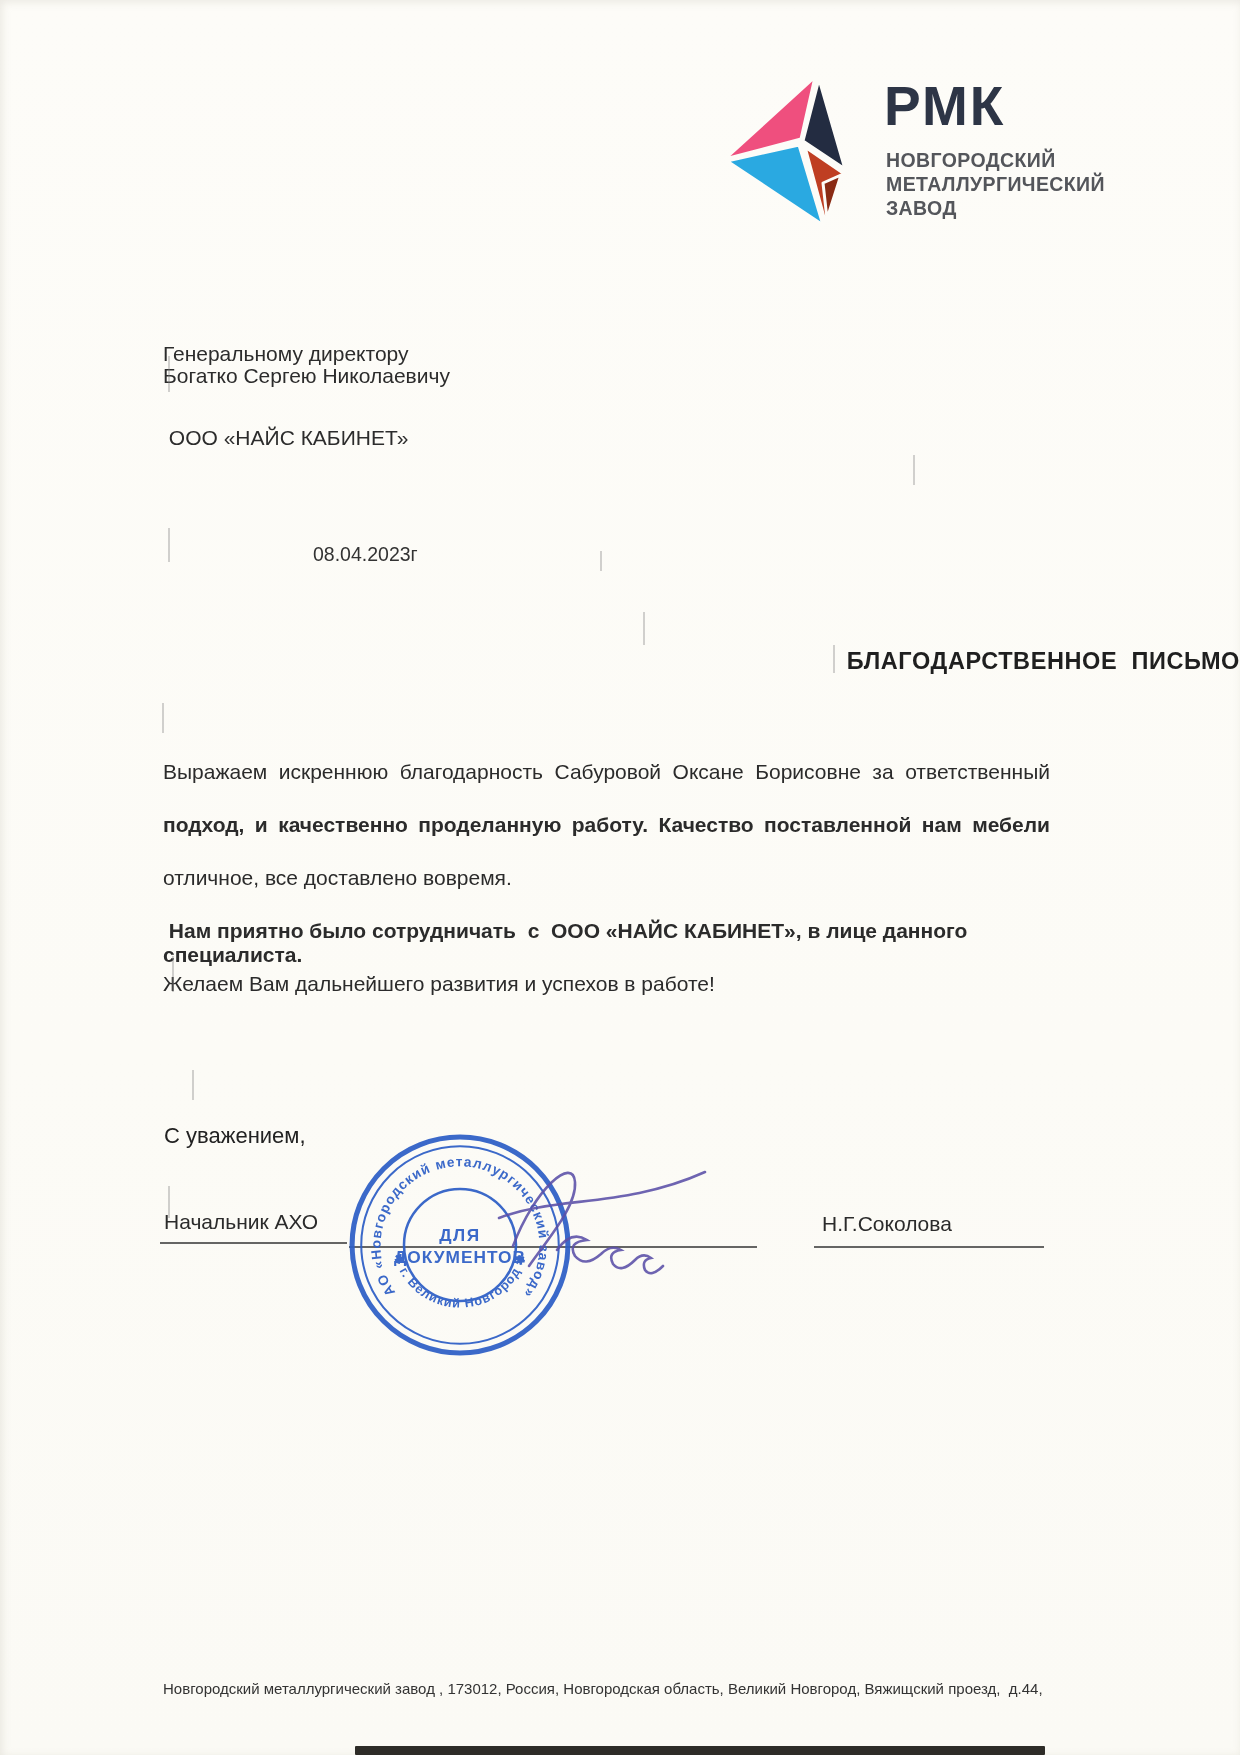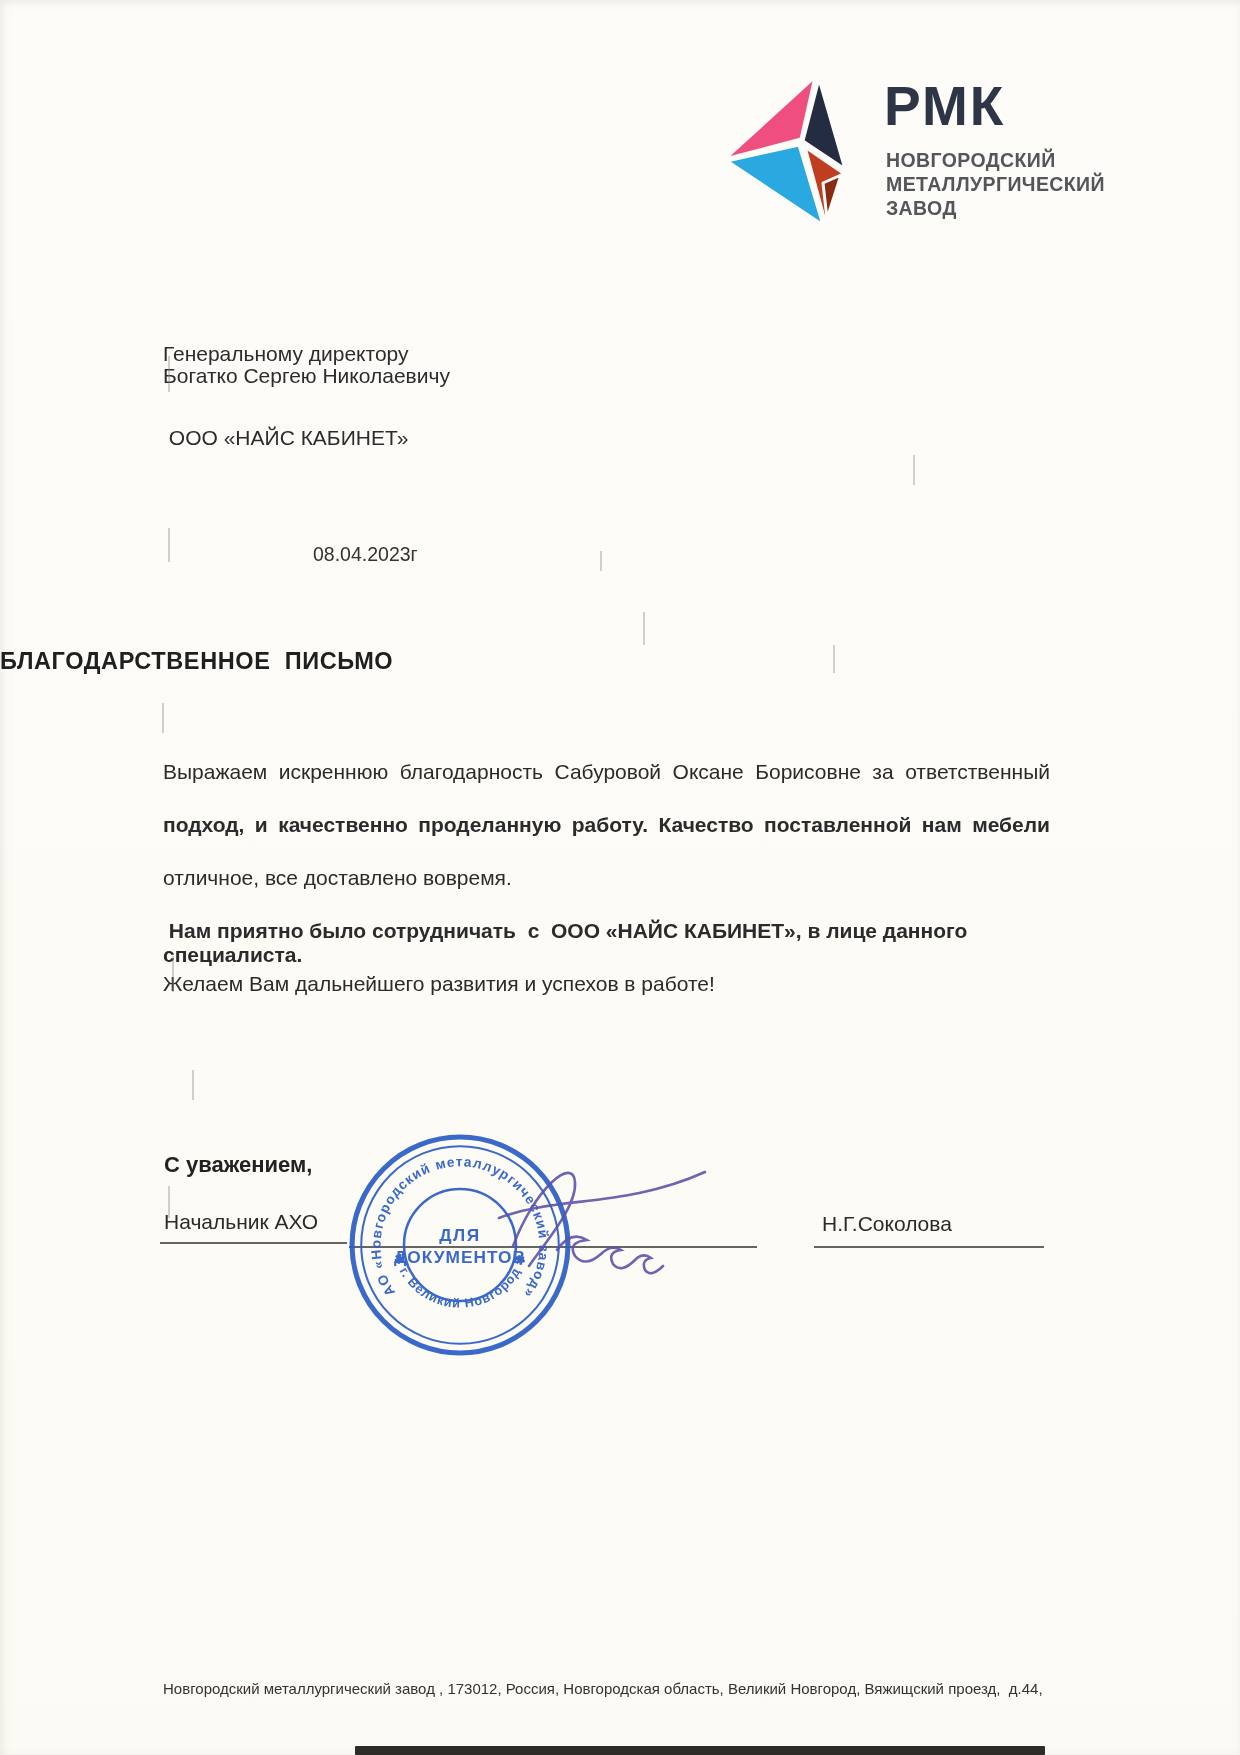--- a/index.html
+++ b/index.html
@@ -16,26 +16,26 @@
   .abs{position:absolute;}
   .pre{white-space:pre-wrap;}
   
   #brand-text{left:884px;top:74px;font-size:55px;font-weight:700;color:#2d3546;letter-spacing:2px;}
   #company-name{left:886px;top:148px;font-size:19.5px;font-weight:700;color:#54565b;line-height:24px;letter-spacing:.4px;}
   
   #recipient{left:163px;top:284px;font-size:21px;line-height:28px;color:#2c2c2c;}
   #recipient-person{left:163px;top:364px;font-size:21px;color:#2c2c2c;}
   
   #letter-date{left:313px;top:543px;font-size:19.5px;color:#333;}
-  #letter-title{left:0;top:648px;width:1240px;text-align:left;font-size:23.5px;font-weight:700;color:#1f1f1f;letter-spacing:.6px;}
+  #letter-title{left:0;top:648px;width:1240px;text-align:right;font-size:23.5px;font-weight:700;color:#1f1f1f;letter-spacing:.6px;}
   
   .bodyline{left:163px;width:887px;font-size:21px;color:#2b2b2b;}
   .just{text-align:justify;text-align-last:justify;}
   
-  #closing{left:164px;top:1123px;font-size:22px;font-weight:700;color:#222;margin-top:29px;}
+  #closing{left:164px;top:1123px;font-size:22px;font-weight:400;color:#222;}
   #position{left:164px;top:1210px;font-size:21px;color:#2b2b2b;}
   #signer-name{left:822px;top:1212px;font-size:21px;color:#2b2b2b;}
   .sig-line{height:0;border-top:2px solid #4a4a4a;opacity:.85;}
   
   #footer{left:163px;top:1628px;width:905px;font-size:15px;line-height:24.5px;color:#333;}
   
   .artifact{width:2px;background:rgba(125,125,125,.35);}
   #scan-bar{left:355px;top:1746px;width:690px;height:9px;background:#2e2c28;border-radius:1px;}
   svg text{font-family:"Liberation Sans",sans-serif;}
 </style>

